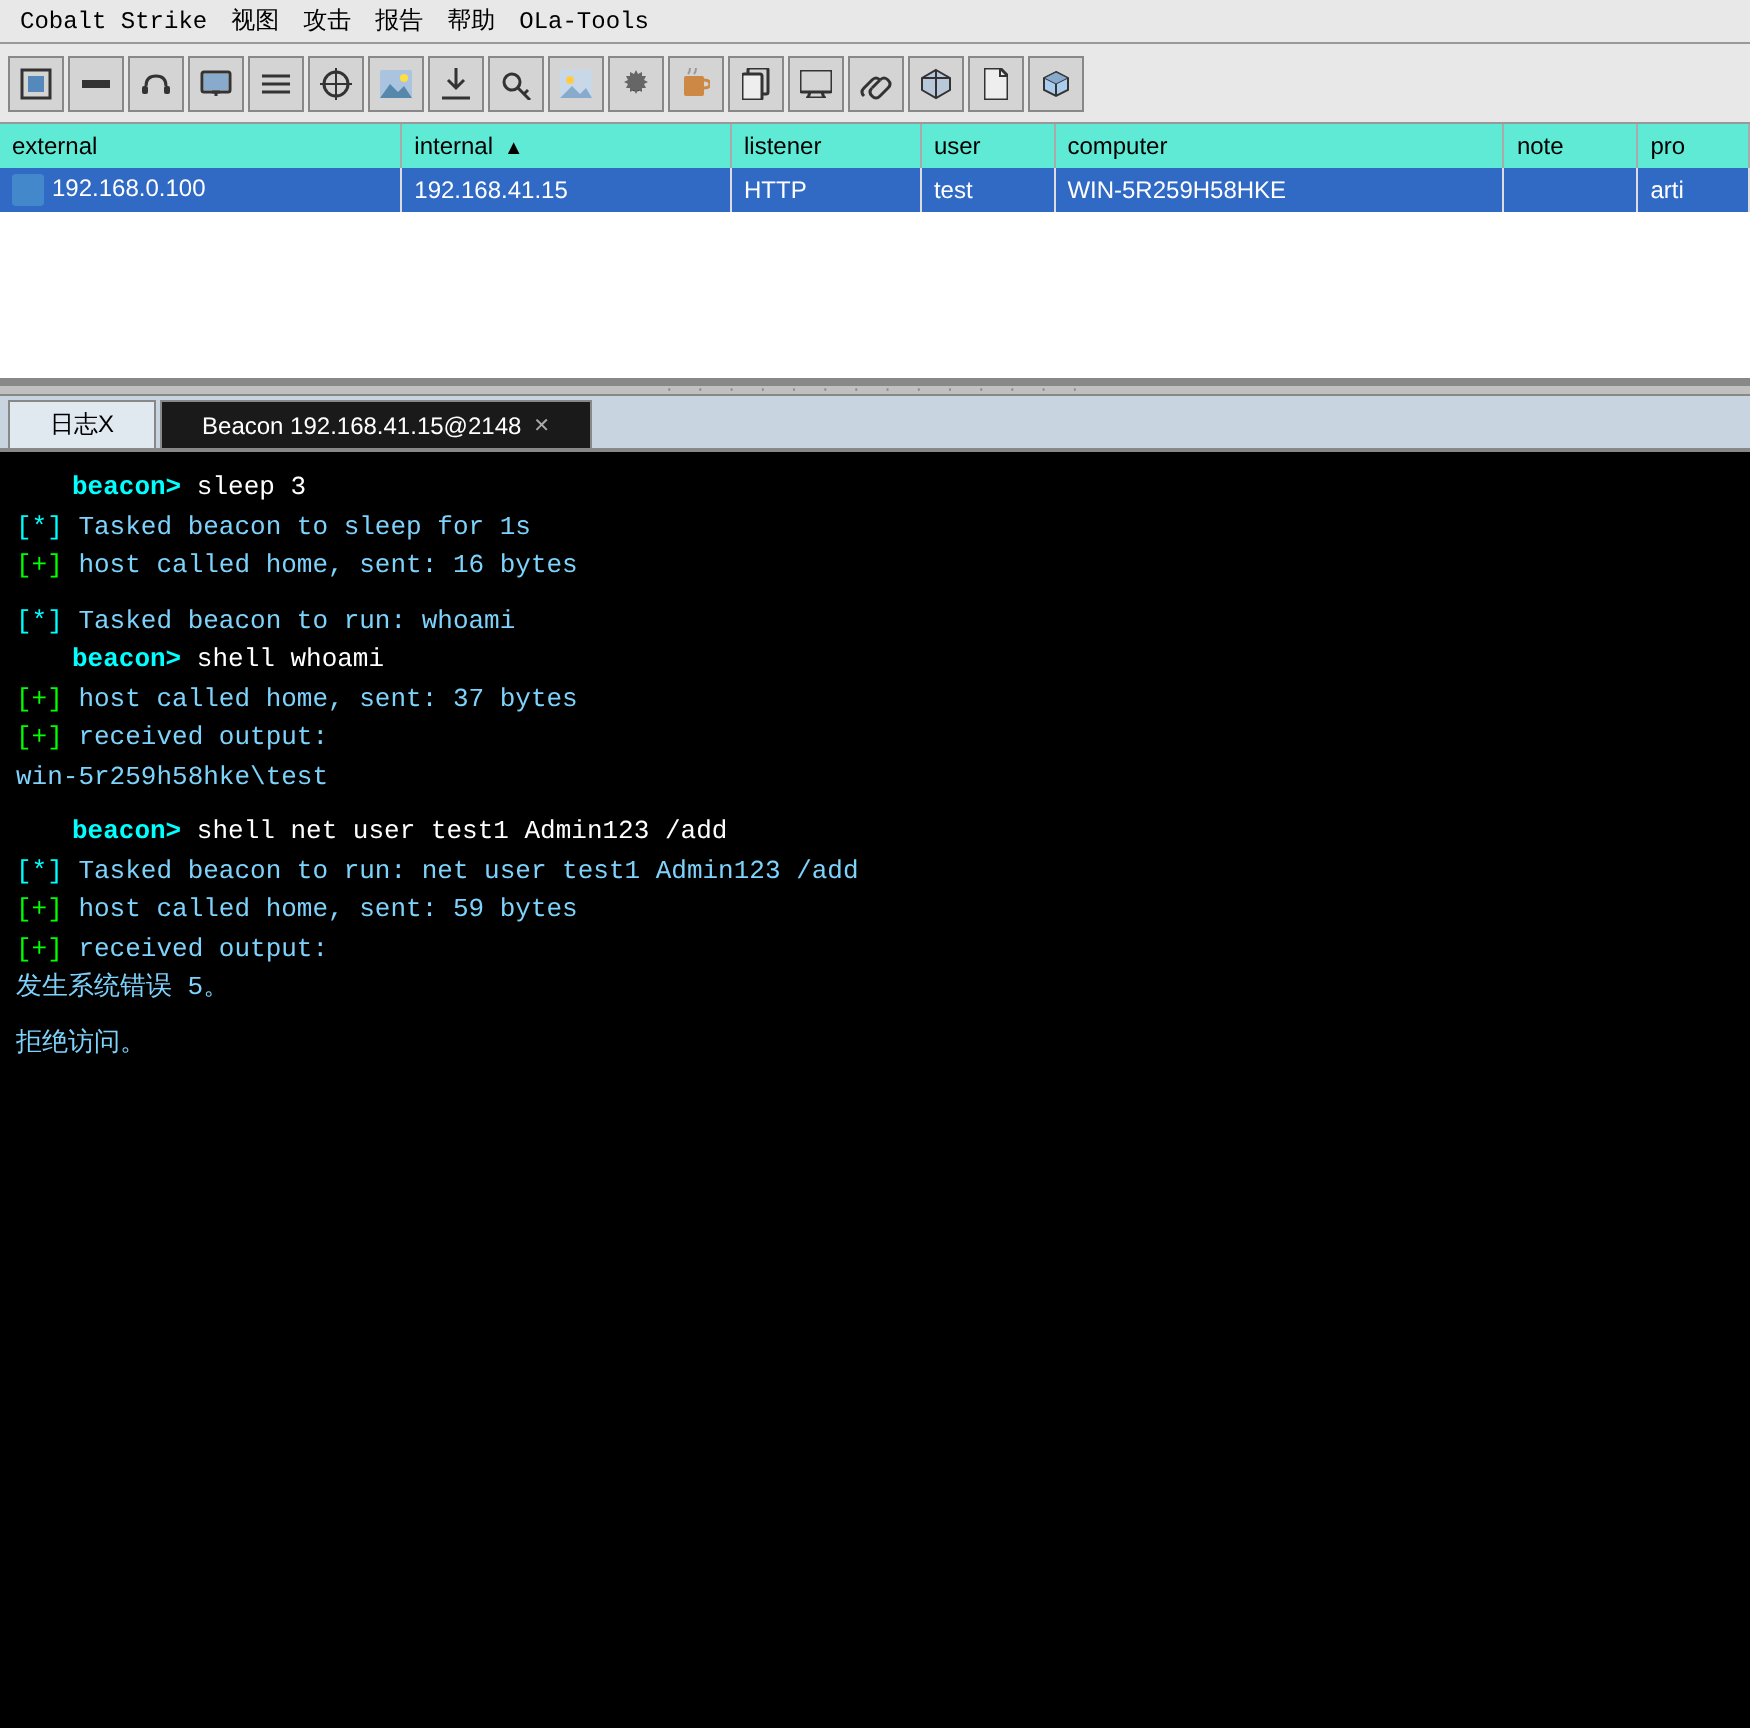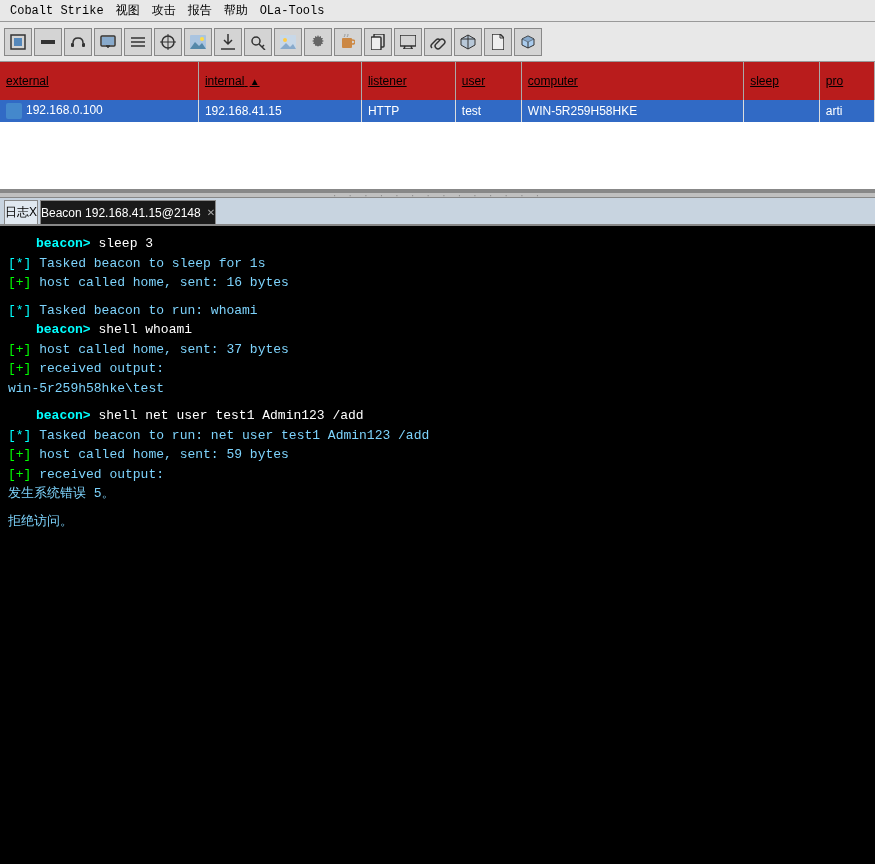--- a/index.html
+++ b/index.html
@@ -60,23 +60,22 @@
       position: relative;
     }
 
     .beacon-table {
       width: 100%;
       border-collapse: collapse;
       font-size: 12px;
       font-family: Arial, sans-serif;
     }
     .beacon-table thead tr {
-      background: #b91c1c;
-      height: 38px;
-      text-decoration: underline;
+      background: #5eead4;
+      height: 22px;
     }
     .beacon-table thead th {
       text-align: left;
       padding: 2px 6px;
       border-right: 1px solid #aaa;
       font-weight: normal;
       color: #000;
       cursor: pointer;
       white-space: nowrap;
     }
@@ -132,21 +131,21 @@
       background: #c8d4e0;
       height: 28px;
       display: flex;
       align-items: flex-end;
       padding: 0 4px;
       border-bottom: 2px solid #888;
       gap: 2px;
     }
     .tab {
       height: 24px;
-      padding: 0 0;
+      padding: 0 20px;
       background: #e0e8f0;
       border: 1px solid #888;
       border-bottom: none;
       cursor: pointer;
       display: flex;
       align-items: center;
       font-size: 12px;
       font-family: Arial, sans-serif;
       color: #000;
       gap: 6px;
@@ -334,21 +333,21 @@
           <th>
             <span>listener</span>
           </th>
           <th>
             <span>user</span>
           </th>
           <th>
             <span>computer</span>
           </th>
           <th>
-            <span>sleep</span>
+            <span>note</span>
           </th>
           <th>
             <span>pro</span>
           </th>
         </tr>
       </thead>
       <tbody>
         <tr class="selected">
           <td>
             <span class="row-icon"></span><span>192.168.0.100</span>

